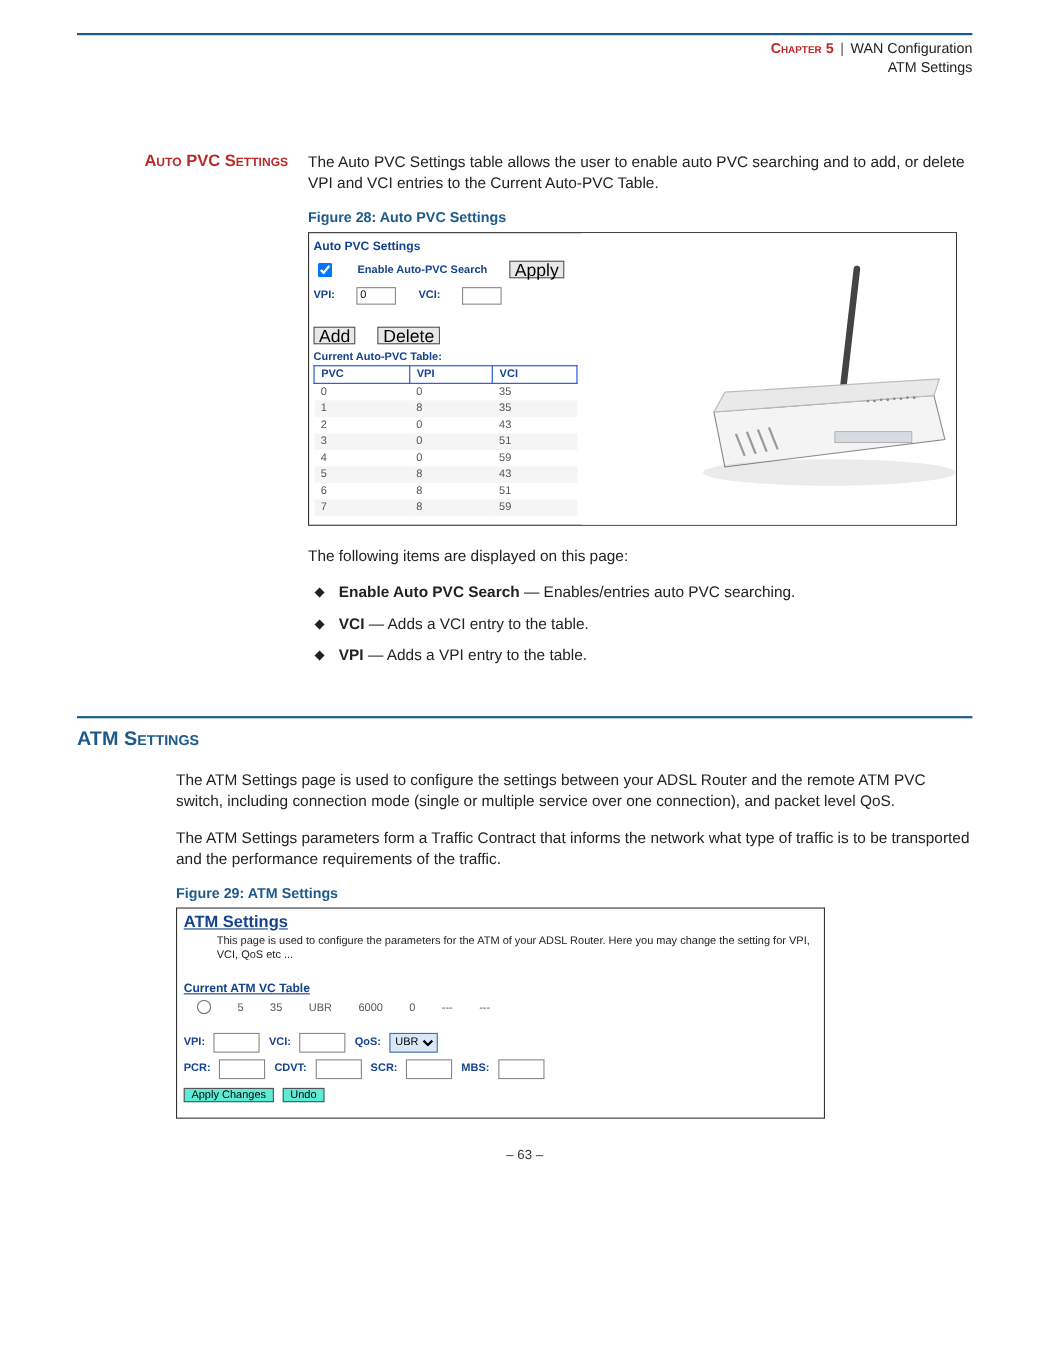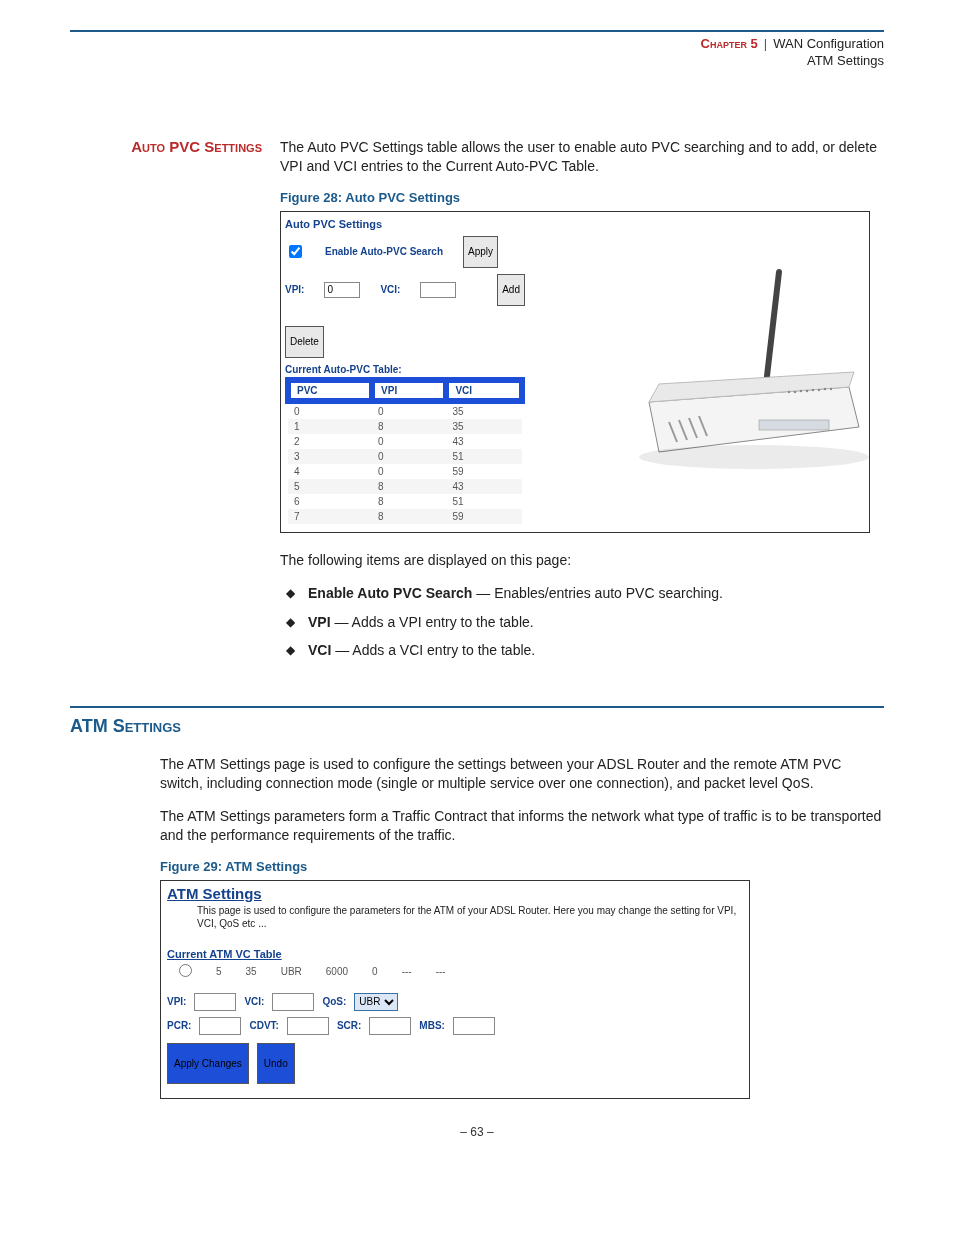--- a/index.html
+++ b/index.html
@@ -111,42 +111,42 @@
   }
   .fig28 .row { display: flex; align-items: center; gap: 20px; font-size: 10px; margin-bottom: 6px; color:#14428d; font-weight:bold; flex-wrap: wrap;}
   .fig28 input[type=text] {
     width: 30px;
     height: 14px;
     font-size: 10px;
     border: 1px solid #888;
     padding: 0 2px;
   }
   .fig28 button {
-    font-size: 10px;
+    font-size: 16px;
     padding: 0px 4px;
     border: 1px solid #555;
     background: #e8e8e8;
-    height: 32px;
+    height: 16px;
   }
   .fig28 .table-label { font-size: 10px; color:#14428d; font-weight:bold; margin-top:4px; }
   .fig28 table {
     border-collapse: collapse;
     width: 100%;
     margin-top: 2px;
   }
   .fig28 th, .fig28 td {
     font-size: 10px;
     text-align: left;
     padding: 2px 6px;
     color: #555;
     border: none;
   }
   .fig28 th {
     color: #14428d;
-    border: 6px solid #1d4ed8;
+    border: 1px solid #1d4ed8;
   }
   .fig28 tr.odd td { background: #f5f5f5; }
   
   .router-svg { position: absolute; right: 0; top: 0; width: 100%; height: 100%; }
 
   
   .section-hr {
     height: 2px;
     background: #1b5a8a;
     margin-top: 36px;
@@ -201,23 +201,23 @@
   .fig29 table.vc td { border: none; color:#555; }
   .fig29 .formrow { font-size: 10px; color:#14428d; font-weight:bold; display:flex; gap:8px; align-items:center; margin:6px 0; }
   .fig29 input[type=text] {
     width: 36px; height:14px; border:1px solid #888; font-size:10px;
   }
   .fig29 select {
     font-size:10px; height:18px; border:1px solid #3a6ea5; background:#dbe7f6;
   }
   .fig29 button {
     font-size: 10px;
-    padding: 14px 6px;
+    padding: 0 6px;
     border: 1px solid #555;
-    background: #1d4ed8;
+    background: #5eead4;
   }
   .fig29 input[type=radio]{ margin:0; }
 
   .page-num {
     text-align: center;
     font-size: 12px;
     color: #333;
     margin-top: 26px;
   }
 
@@ -340,22 +340,22 @@
             </g>
 
             <ellipse cx="225" cy="205" rx="115" ry="12" fill="rgba(0,0,0,0.08)"></ellipse>
           </svg>
         </div>
       </div>
 
       <p>The following items are displayed on this page:</p>
       <ul class="diamond">
         <li><span class="bold">Enable Auto PVC Search</span><span> — Enables/entries auto PVC searching.</span></li>
+        <li><span class="bold">VCI</span><span> — Adds a VCI entry to the table.</span></li>
         <li><span class="bold">VPI</span><span> — Adds a VPI entry to the table.</span></li>
-        <li><span class="bold">VCI</span><span> — Adds a VCI entry to the table.</span></li>
       </ul>
     </div>
   </div>
 
   <div class="section-hr"></div>
   <div class="section-heading">ATM Settings</div>
 
   <div class="section-body indent-block">
     <p>The ATM Settings page is used to configure the settings between your ADSL Router and the remote ATM PVC switch, including connection mode (single or multiple service over one connection), and packet level QoS.</p>
     <p>The ATM Settings parameters form a Traffic Contract that informs the network what type of traffic is to be transported and the performance requirements of the traffic.</p>

